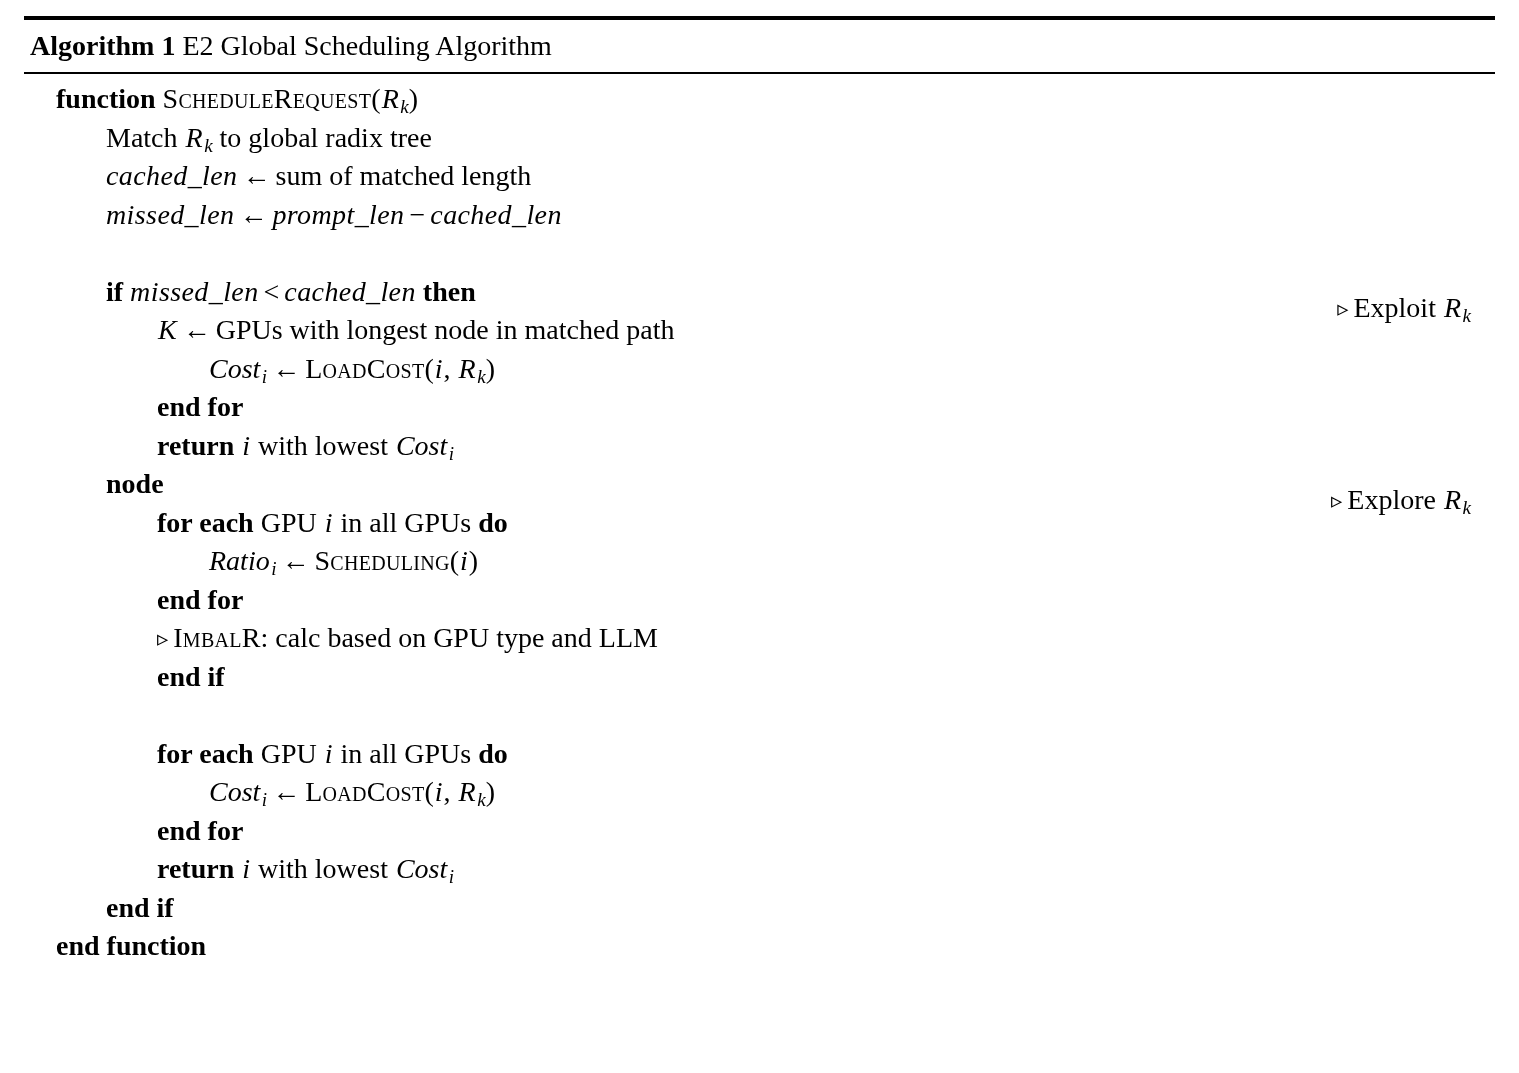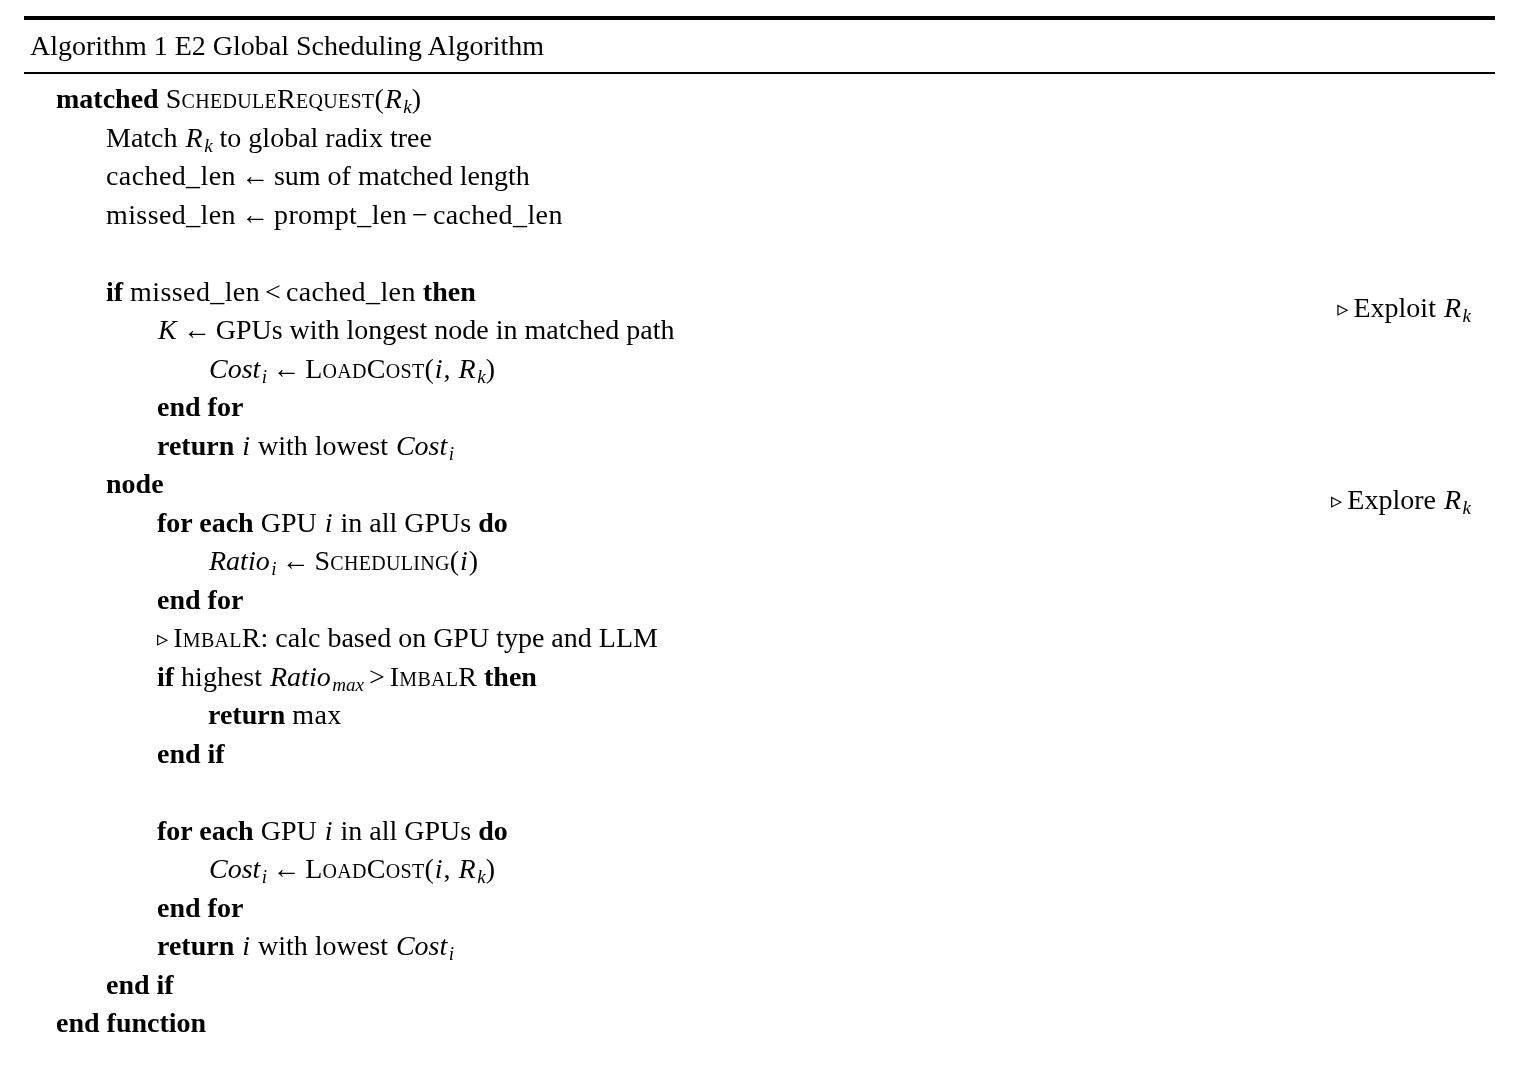--- a/index.html
+++ b/index.html
@@ -35,21 +35,21 @@
   }
 
   
   .algo-caption {
     font-size: 28px;
     line-height: 44px;
     padding: 4px 0 4px 6px;
     white-space: nowrap;
   }
   .algo-caption .kw {
-    font-weight: normal;
+    font-weight: bold;
     margin-top: 28px;
   }
 
   
   .algo-body {
     padding-top: 6px;
     padding-bottom: 6px;
   }
 
   .line {
@@ -67,20 +67,21 @@
   .ind0 { padding-left: 32px; }
   .ind1 { padding-left: 82px; }
   .ind2 { padding-left: 133px; }
   .ind3 { padding-left: 184px; }
 
   
   b, .kw {
     font-weight: bold;
   }
   .mathit {
+    font-style: italic;
     font-family: "Liberation Serif", "DejaVu Serif", serif;
     letter-spacing: 0.4px;
   }
   .mathvar {
     font-style: italic;
     padding: 0 1px;
   }
   .sc {
     font-variant: small-caps;
     font-style: normal;
@@ -125,21 +126,21 @@
 
   <div class="algo-caption">
     <span class="kw">Algorithm 1</span><span class="rm">&nbsp;</span><span>E2 Global Scheduling Algorithm</span>
   </div>
 
   <div class="rule-mid"></div>
 
   <div class="algo-body">
 
     <div class="line ind0">
-      <b>matched</b><span class="rm">&nbsp;</span><span class="sc">ScheduleRequest</span><span class="rm">(</span><span class="mathvar">R</span><span class="sub">k</span><span class="rm">)</span>
+      <b>function</b><span class="rm">&nbsp;</span><span class="sc">ScheduleRequest</span><span class="rm">(</span><span class="mathvar">R</span><span class="sub">k</span><span class="rm">)</span>
     </div>
 
     <div class="line ind1">
       <span class="rm">Match</span><span class="rm">&nbsp;</span><span class="mathvar">R</span><span class="sub">k</span><span class="rm">&nbsp;</span><span class="rm">to global radix tree</span>
     </div>
 
     <div class="line ind1">
       <span class="mathit">cached_len</span><span class="op">←</span><span class="rm">sum of matched length</span>
     </div>
 
@@ -185,27 +186,21 @@
     </div>
 
     <div class="line ind2">
       <b>end for</b>
     </div>
 
     <div class="line ind2">
       <span class="tri">▹</span><span class="sc">Imbal</span><span class="rm">R</span><span class="rm">: calc based on GPU type and LLM</span>
     </div>
 
-    <div class="line ind2">
-      <b>if</b><span class="rm">&nbsp;</span><span class="rm">highest</span><span class="rm">&nbsp;</span><span class="mathvar">Ratio</span><span class="sub">max</span><span class="op">&gt;</span><span class="sc">Imbal</span><span class="rm">R</span><span class="rm">&nbsp;</span><b>then</b>
-    </div>
-
-    <div class="line ind3">
-      <b>return</b><span class="rm">&nbsp;</span><span class="mathit">max</span>
-    </div>
+
 
     <div class="line ind2">
       <b>end if</b>
     </div>
 
     <div class="line blank ind2"></div>
 
     <div class="line ind2">
       <b>for each</b><span class="rm">&nbsp;</span><span class="rm">GPU</span><span class="rm">&nbsp;</span><span class="mathvar">i</span><span class="rm">&nbsp;</span><span class="rm">in all GPUs</span><span class="rm">&nbsp;</span><b>do</b>
     </div>

